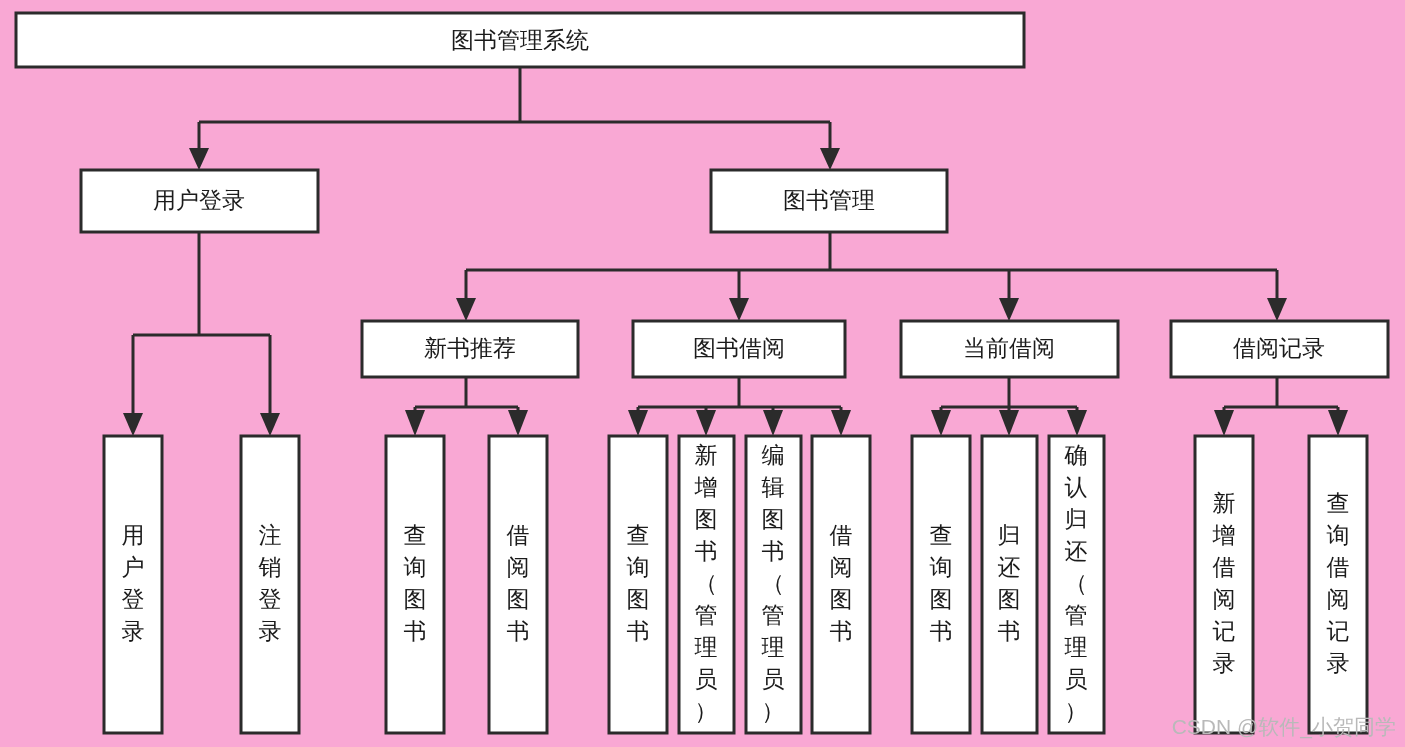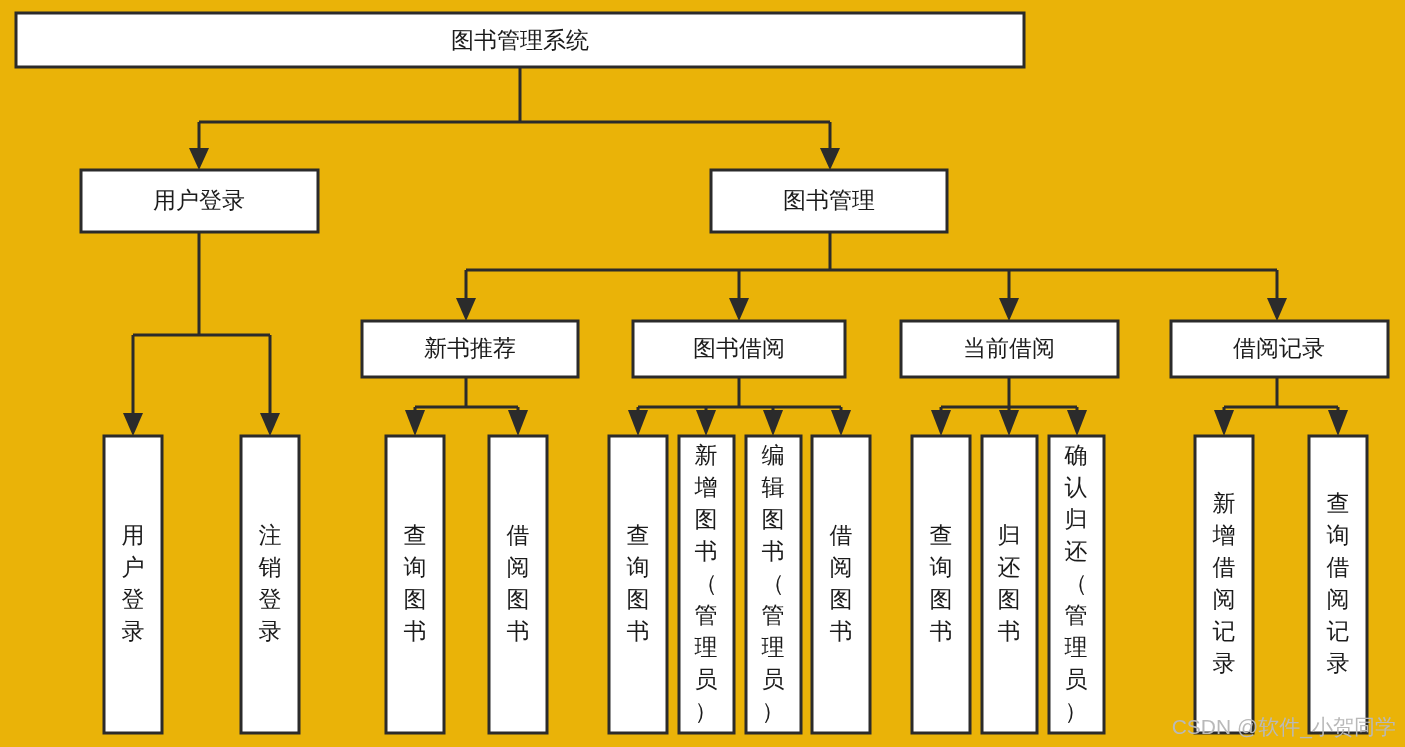--- a/index.html
+++ b/index.html
@@ -10,21 +10,21 @@
   body {
     width: 1405px;
     height: 747px;
     overflow: hidden;
     font-family: "Liberation Sans", "DejaVu Sans", sans-serif;
   }
   #diagram-root {
     position: relative;
     width: 1405px;
     height: 747px;
-    background: #eab308;
+    background: #f9a8d4;
   }
   svg.diagram {
     display: block;
     width: 1405px;
     height: 747px;
   }
   .node-rect {
     fill: #ffffff;
     stroke: #2b2b2b;
     stroke-width: 3;

